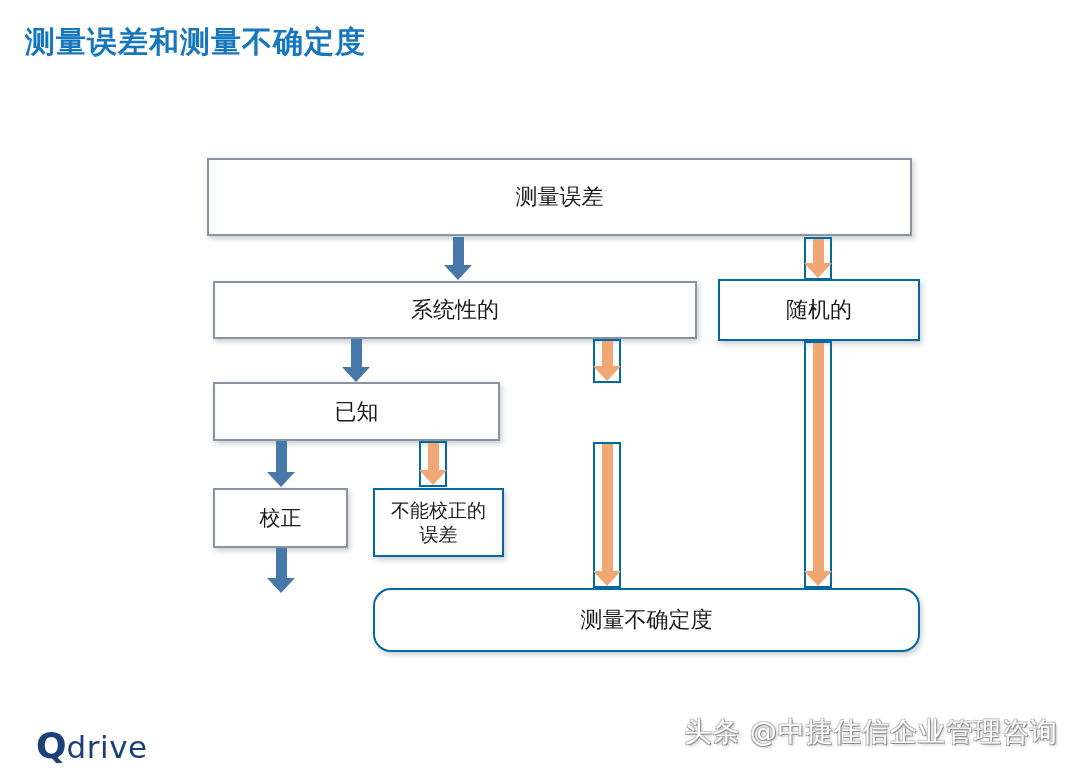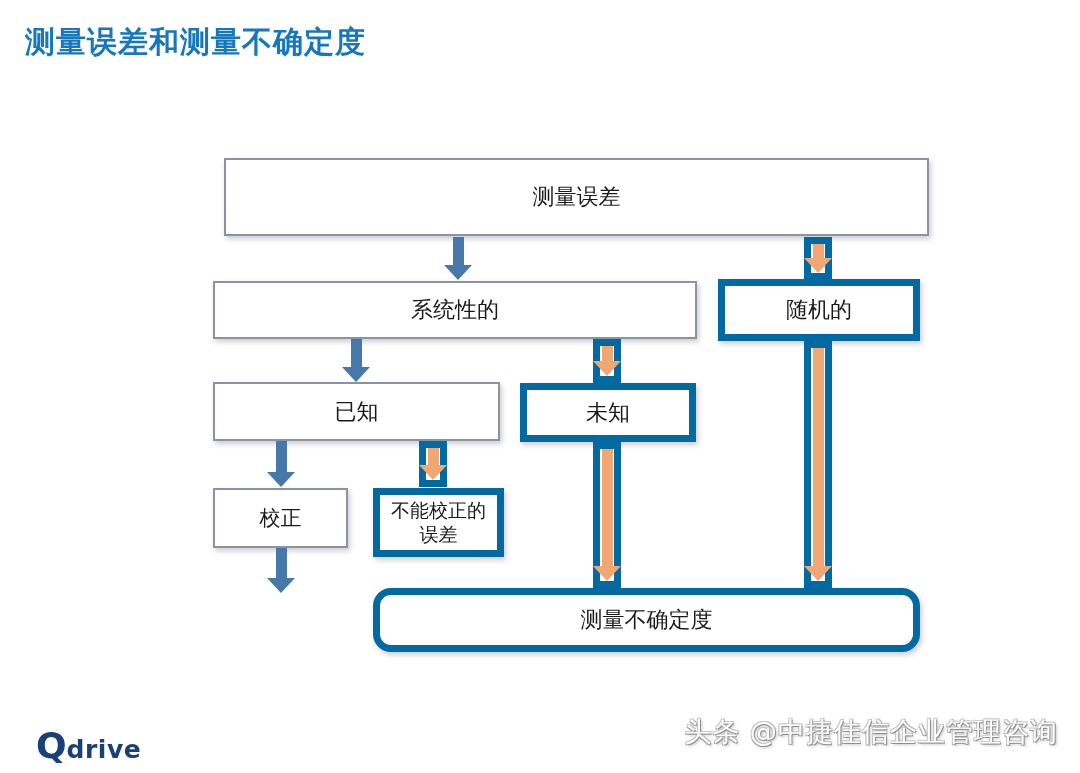--- a/index.html
+++ b/index.html
@@ -14,21 +14,21 @@
   }
   
   .node {
     position:absolute; background:#ffffff;
     display:flex; align-items:center; justify-content:center;
     text-align:center; color:#1a1a1a;
     box-shadow:2px 3px 5px rgba(110,115,125,0.35);
   }
   .node span { white-space:pre-line; line-height:1.25; }
   .gray   { border:2px solid #8893A3; }
-  .orange { border:7px solid #0369a1; }
+  .orange { border:2px solid #0369a1; }
   .rounded { border-radius:18px; }
   .fs-lg { font-size:22px; }
   .fs-md { font-size:21px; }
   .fs-sm { font-size:19px; }
   
   .arrow {
     position:absolute; width:28px; transform:translateX(-50%);
     display:flex; flex-direction:column; align-items:center;
   }
   .arrow .stem { width:11px; flex:1 1 auto; }
@@ -40,38 +40,38 @@
   .arrow.blue   .stem { background:#4678A9; }
   .arrow.blue   .head { border-top-color:#4678A9; }
   .arrow.orange .stem { background:#F0A774; }
   .arrow.orange .head { border-top-color:#F0A774; }
   
   .logo {
     position:absolute; left:36px; top:728px; color:#1B3F77;
     display:flex; align-items:baseline; line-height:1;
   }
   .logo .q  { font-size:36px; font-weight:800; }
-  .logo .rest { font-size:25px; font-weight:700; letter-spacing:0.5px; }
+  .logo .rest { font-size:31px; font-weight:400; letter-spacing:0.5px; }
   .watermark {
     position:absolute; right:22px; top:714px;
     font-size:27px; font-weight:400; color:#ffffff; letter-spacing:1px;
     text-shadow:
       1px 1px 0 #8f8f8f, -1px -1px 0 #c9c9c9,
       -1px 1px 0 #a8a8a8, 1px -1px 0 #bdbdbd,
       2px 2px 3px rgba(0,0,0,0.25);
   }
 </style>
 </head>
 <body>
 
 <div id="slide">
 
   <div class="page-title">测量误差和测量不确定度</div>
 
-  <div class="node gray fs-lg" style="left:224px; top:158px; width:705px; height:78px;">
+  <div class="node gray fs-lg" style="left:207px; top:158px; width:705px; height:78px;">
     <span>测量误差</span>
   </div>
 
   <div class="arrow blue" style="left:458px; top:237px; height:43px;">
     <div class="stem"></div>
     <div class="head"></div>
   </div>
   <div class="arrow orange" style="left:818px; top:237px; height:43px;">
     <div class="stem"></div>
     <div class="head"></div>
@@ -93,23 +93,20 @@
     <div class="head"></div>
   </div>
 
   <div class="arrow orange" style="left:818px; top:341px; height:247px;">
     <div class="stem"></div>
     <div class="head"></div>
   </div>
 
   <div class="node gray fs-lg" style="left:213px; top:382px; width:287px; height:59px;">
     <span>已知</span>
-  </div>
-  <div class="node orange fs-lg" style="left:520px; top:383px; width:176px; height:59px;">
-    <span>未知</span>
   </div>
 
   <div class="arrow blue" style="left:281px; top:441px; height:46px;">
     <div class="stem"></div>
     <div class="head"></div>
   </div>
   <div class="arrow orange" style="left:433px; top:441px; height:46px;">
     <div class="stem"></div>
     <div class="head"></div>
   </div>

